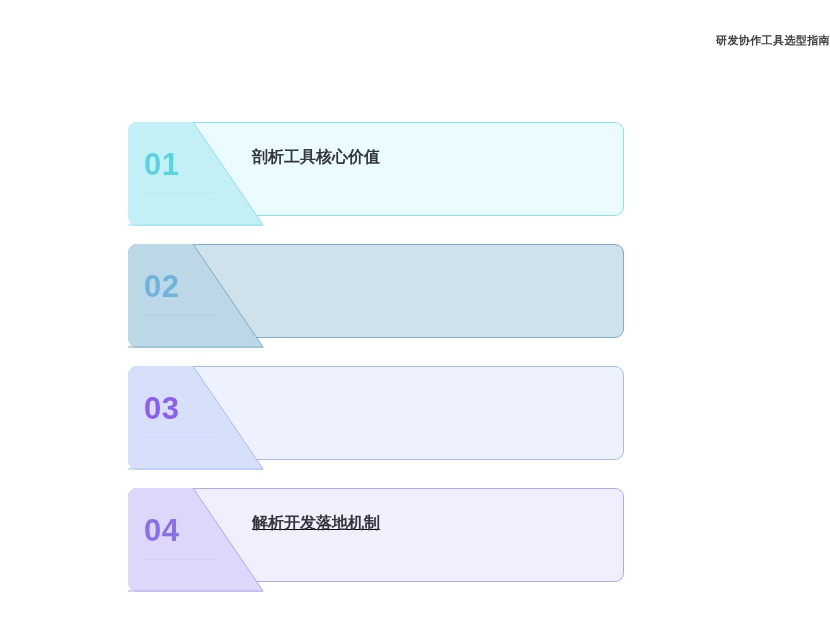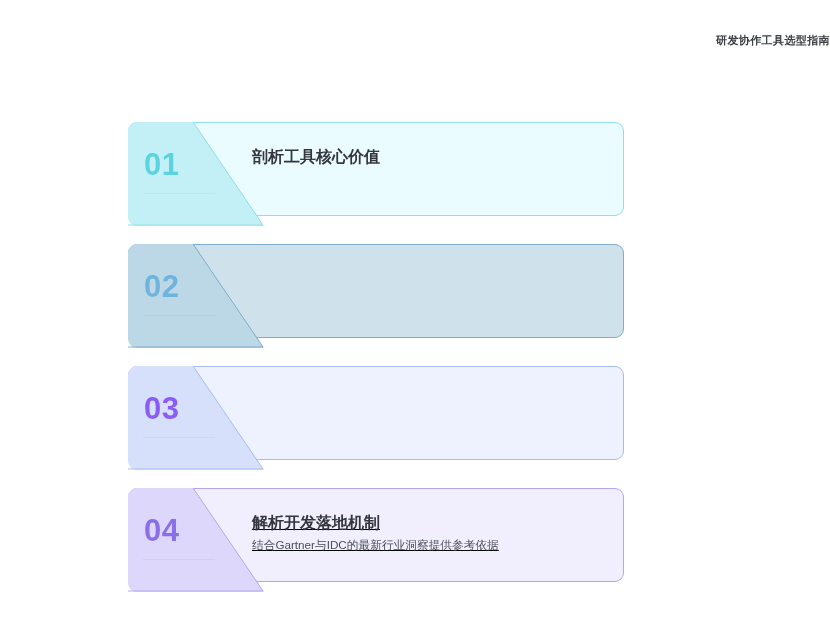--- a/index.html
+++ b/index.html
@@ -186,19 +186,18 @@
         <div class="wedge-edge">
           <svg width="136" height="104" viewBox="0 0 136 104" fill="none">
             <path d="M65 0 L135 103" stroke-width="1" stroke="#b3a8ef"></path>
             <path d="M0 103 L135 103" stroke-width="1" stroke="#b3a8ef"></path>
           </svg>
         </div>
         <div class="num" style="color: rgb(139, 111, 232);">04</div>
         <div class="num-rule" style="background: rgb(204, 196, 246);"></div>
         <div class="card-text">
           <div class="card-title">解析开发落地机制</div>
-          <div class="card-desc">结合Gartner与IDC的最新行业洞察提供参考依据</div>
         </div>
       </div>
     </div>
 
   </div>
 </div>
 
 </body></html>

